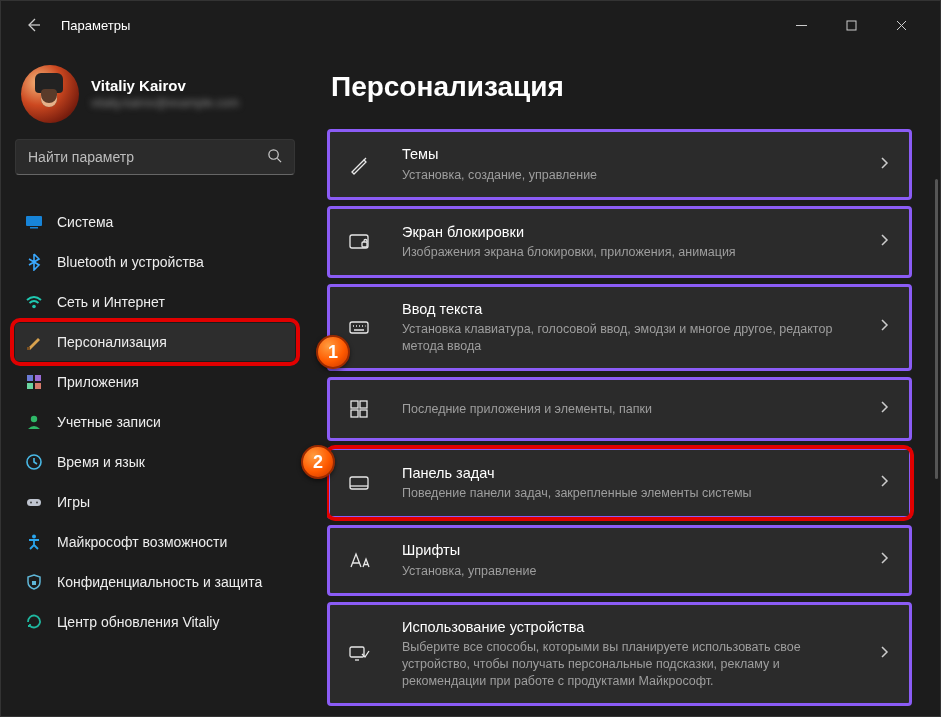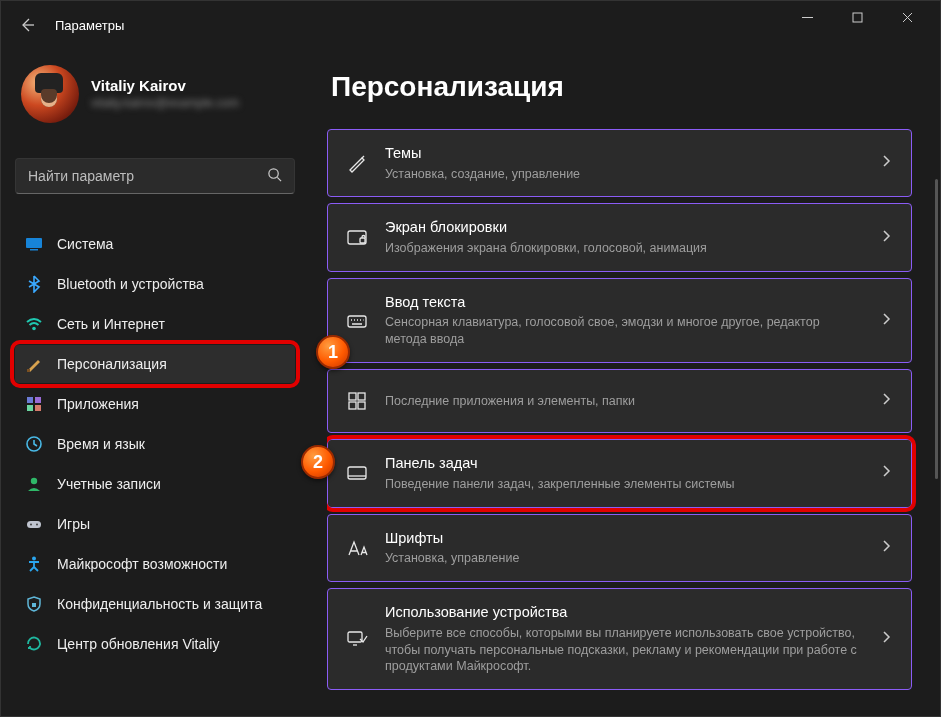--- a/index.html
+++ b/index.html
@@ -3,49 +3,49 @@
 <meta charset="utf-8">
 <style>
 * { margin: 0; padding: 0; box-sizing: border-box; font-family: "Segoe UI", Arial, sans-serif; }
 body { background: #000; display: flex; align-items: center; justify-content: center; }
 .window {
   width: 941px; height: 717px; background: #1c1c1c; color: #fff;
   display: flex; flex-direction: column; overflow: hidden; position: relative;
   border: 1px solid #333;
 }
 .titlebar {
-  height: 48px; display: flex; padding: 0 10px;
+  height: 48px; display: flex; align-items: center; padding: 0 16px;
   justify-content: space-between;
 }
 .titlebar-left { display: flex; align-items: center; gap: 18px; padding-left: 6px; }
 .back-arrow { width: 20px; height: 20px; display: flex; align-items: center; justify-content: center; color: #ccc; }
 .app-title { font-size: 13px; color: #fff; font-weight: 500; }
 .window-controls { display: flex; gap: 4px; }
 .wc-btn { width: 46px; height: 32px; display: flex; align-items: center; justify-content: center; color: #ccc; }
 .wc-btn svg { width: 11px; height: 11px; }
 
 .body-area { flex: 1; display: flex; overflow: hidden; }
 
-.sidebar { width: 308px; padding: 10px 14px 10px 14px; display: flex; flex-direction: column; gap: 19px; }
+.sidebar { width: 308px; padding: 10px 14px 10px 14px; display: flex; flex-direction: column; gap: 0; }
 .profile { display: flex; align-items: center; gap: 12px; padding: 6px 6px 16px 6px; }
 .avatar {
   width: 58px; height: 58px; border-radius: 50%;
   background: radial-gradient(circle at 30% 30%, #f4b57a 0%, #cc4820 40%, #7a1e0e 75%, #2a1a12 100%);
   position: relative; overflow: hidden; flex-shrink: 0;
 }
 .avatar::before { content:""; position:absolute; left:14px; top:8px; width:28px; height:20px; background:#222; border-radius:6px 6px 4px 4px; }
 .avatar::after { content:""; position:absolute; left:20px; top:24px; width:16px; height:18px; background:#5a3b2a; border-radius:4px 4px 8px 8px; box-shadow: 0 -4px 0 #e6b189 inset; }
 .profile-text { display: flex; flex-direction: column; line-height: 1.3; }
 .profile-name { font-size: 15px; font-weight: 600; }
 .profile-email { font-size: 12px; color: #888; filter: blur(3px); }
 
 .search-box {
   height: 36px; background: #2b2b2b; border: 1px solid #353535; border-bottom: 1px solid #666;
   border-radius: 4px; display: flex; align-items: center; padding: 0 12px; gap: 8px;
-  margin-bottom: 12px;
+  margin-bottom: 28px;
 }
 .search-box input {
   flex: 1; background: transparent; border: none; color: #fff; font-size: 14px; outline: none;
 }
 .search-box input::placeholder { color: #bdbdbd; }
 .search-icon { color: #ccc; }
 
 .nav { display: flex; flex-direction: column; gap: 2px; }
 .nav-item {
   height: 38px; display: flex; align-items: center; gap: 14px; padding: 0 10px;
@@ -73,22 +73,22 @@
 }
 
 .main {
   flex: 1; padding: 10px 18px 10px 18px; overflow: hidden; position: relative;
   display: flex; flex-direction: column;
 }
 .page-title { font-size: 28px; font-weight: 600; margin: 12px 0 26px 4px; }
 
 .cards { display: flex; flex-direction: column; gap: 6px; overflow-y: auto; padding-right: 10px; flex: 1; }
 .card {
-  background: #2b2b2b; border: 1px solid #8b5cf6; border-radius: 4px;
-  padding: 14px 54px 14px 16px; display: flex; align-items: center; gap: 15px;
+  background: #2b2b2b; border: 3px solid #8b5cf6; border-radius: 4px;
+  padding: 14px 54px 14px 16px; display: flex; align-items: center; gap: 30px;
   position: relative; cursor: pointer; min-height: 64px;
 }
 .card-icon {
   width: 26px; height: 26px; color: #e8e8e8; flex-shrink: 0;
   display: flex; align-items: center; justify-content: center;
 }
 .card-text { display: flex; flex-direction: column; gap: 2px; line-height: 1.35; }
 .card-title { font-size: 14.5px; color: #fff; }
 .card-sub { font-size: 12.5px; color: #9e9e9e; }
 .card-chevron {
@@ -214,34 +214,34 @@
                 <rect x="10" y="2" width="6" height="6" fill="#9a6bd6"></rect>
                 <rect x="2" y="10" width="6" height="6" fill="#6bd6a1"></rect>
                 <rect x="10" y="10" width="6" height="6" fill="#d67b6b"></rect>
               </svg>
             </span>
             <span>Приложения</span>
           </div>
           <div class="nav-item">
             <span class="nav-icon">
               <svg viewBox="0 0 18 18">
+                <circle cx="9" cy="6" r="3.2" fill="#2fb868"></circle>
+                <path d="M3 16 Q9 10 15 16 Z" fill="#2fb868"></path>
+              </svg>
+            </span>
+            <span>Учетные записи</span>
+          </div>
+          <div class="nav-item">
+            <span class="nav-icon">
+              <svg viewBox="0 0 18 18">
                 <circle cx="9" cy="9" r="7" fill="none" stroke="#49b9e6" stroke-width="1.6"></circle>
                 <path d="M9 5 V9 L12 11" stroke="#49b9e6" stroke-width="1.6" fill="none"></path>
               </svg>
             </span>
             <span>Время и язык</span>
-          </div>
-          <div class="nav-item">
-            <span class="nav-icon">
-              <svg viewBox="0 0 18 18">
-                <circle cx="9" cy="6" r="3.2" fill="#2fb868"></circle>
-                <path d="M3 16 Q9 10 15 16 Z" fill="#2fb868"></path>
-              </svg>
-            </span>
-            <span>Учетные записи</span>
           </div>
           <div class="nav-item">
             <span class="nav-icon">
               <svg viewBox="0 0 18 18">
                 <rect x="2" y="6" width="14" height="7" rx="3.5" fill="#bfc4cf"></rect>
                 <circle cx="6" cy="9.5" r="1" fill="#444"></circle>
                 <circle cx="12" cy="9.5" r="1" fill="#444"></circle>
               </svg>
             </span>
             <span>Игры</span>
@@ -297,36 +297,36 @@
           <div class="card">
             <div class="card-icon">
               <svg viewBox="0 0 24 24" width="24" height="24">
                 <rect stroke="currentColor" stroke-width="1.3" fill="none" x="3" y="5" width="18" height="13" rx="2"></rect>
                 <rect stroke="currentColor" stroke-width="1.3" fill="none" x="15" y="12" width="5" height="5" rx="1"></rect>
                 <path stroke="currentColor" stroke-width="1.3" fill="none" d="M17 12 v-1 a1.5 1.5 0 0 1 3 0 v1"></path>
               </svg>
             </div>
             <div class="card-text">
               <div class="card-title">Экран блокировки</div>
-              <div class="card-sub">Изображения экрана блокировки, голосовой, анимация</div>
+              <div class="card-sub">Изображения экрана блокировки, приложения, анимация</div>
             </div>
             <div class="card-chevron"><svg width="10" height="14" viewBox="0 0 10 14" fill="none" stroke="currentColor" stroke-width="1.5">
                 <path d="M3 2 L8 7 L3 12"></path>
               </svg></div>
           </div>
           <div class="card">
             <div class="card-icon">
               <svg viewBox="0 0 24 24" width="24" height="24">
                 <rect stroke="currentColor" stroke-width="1.3" fill="none" x="3" y="7" width="18" height="11" rx="2"></rect>
                 <path stroke="currentColor" stroke-width="1.3" fill="none" d="M6 11h1M9 11h1M12 11h1M15 11h1M18 11h0.5M7 15h10"></path>
               </svg>
             </div>
             <div class="card-text">
               <div class="card-title">Ввод текста</div>
-              <div class="card-sub">Сенсорная клавиатура, голосовой свое, эмодзи и многое другое, редактор метода ввода</div>
+              <div class="card-sub">Установка клавиатура, голосовой ввод, эмодзи и многое другое, редактор метода ввода</div>
             </div>
             <div class="card-chevron"><svg width="10" height="14" viewBox="0 0 10 14" fill="none" stroke="currentColor" stroke-width="1.5">
                 <path d="M3 2 L8 7 L3 12"></path>
               </svg></div>
           </div>
           <div class="card">
             <div class="card-icon">
               <svg viewBox="0 0 24 24" width="24" height="24">
                 <rect stroke="currentColor" stroke-width="1.3" fill="none" x="4" y="4" width="7" height="7"></rect>
                 <rect stroke="currentColor" stroke-width="1.3" fill="none" x="13" y="4" width="7" height="7"></rect>

